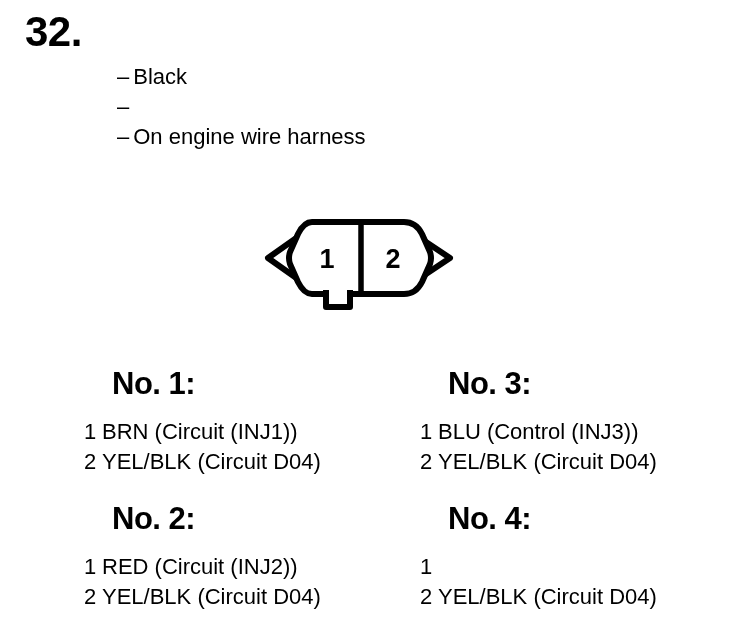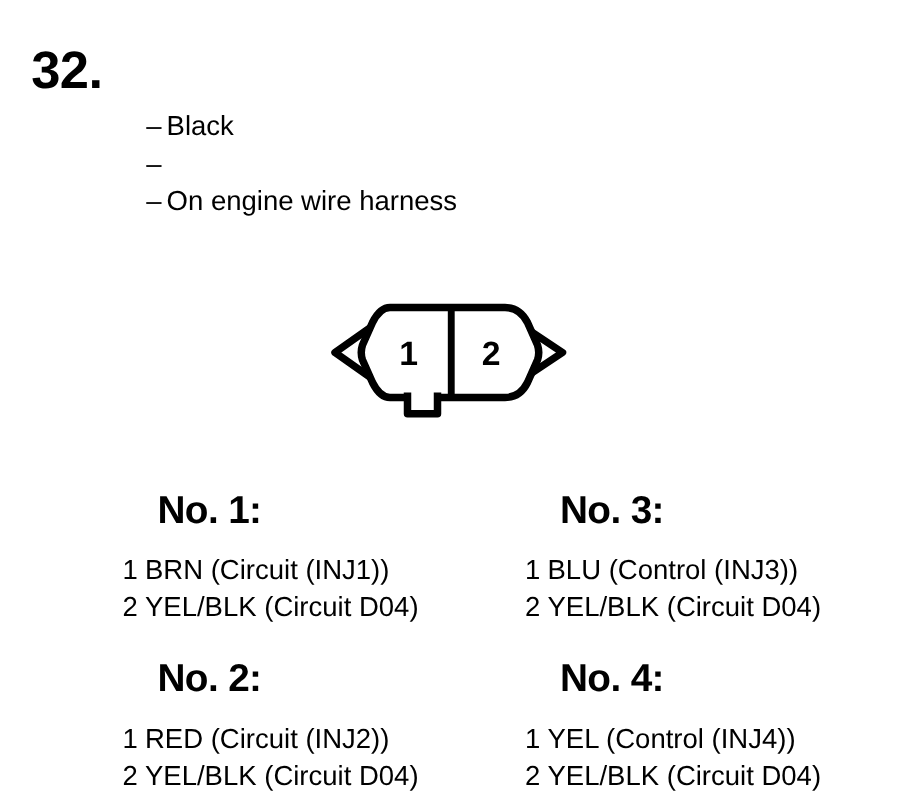--- a/index.html
+++ b/index.html
@@ -4,21 +4,21 @@
 <style>
   * { margin: 0; padding: 0; box-sizing: border-box; }
   html, body { background: #ffffff; }
   body {
     width: 736px; height: 640px;
     position: relative;
     font-family: "Liberation Sans", sans-serif;
     color: #000000;
     overflow: hidden;
   }
-  .page { position: absolute; inset: 0; background: #ffffff; margin-top: 24px; }
+  .page { position: absolute; inset: 0; background: #ffffff; }
 
   
   .title-row {
     position: absolute; left: 25px; top: 8px;
     display: flex; align-items: baseline;
     font-weight: bold; font-size: 42px; line-height: 48px;
     letter-spacing: -0.5px;
   }
   .title-number { width: 90px; }
 
@@ -37,21 +37,21 @@
   }
   .connector svg { display: block; width: 100%; height: 100%; }
   .pin-digit {
     font-family: "Liberation Sans", sans-serif;
     font-weight: bold; font-size: 27px;
   }
 
   
   .columns { position: absolute; top: 368px; left: 0; width: 736px; }
   .col { position: absolute; top: 0; width: 340px; }
-  .col-left  { left: 98px; }
+  .col-left  { left: 84px; }
   .col-right { left: 420px; }
 
   .pin-section + .pin-section { margin-top: 26px; }
   .pin-heading {
     font-size: 31px; line-height: 32px; font-weight: bold;
     letter-spacing: -0.5px;
     margin: 0 0 17px 28px;
   }
   .pin-row {
     font-size: 22px; line-height: 30px;
@@ -138,21 +138,20 @@
         <div class="pin-row">
           <span class="pin-num">2</span>
           <span class="pin-desc">YEL/BLK (Circuit D04)</span>
         </div>
       </section>
 
       <section class="pin-section">
         <h2 class="pin-heading">No. 4:</h2>
         <div class="pin-row">
           <span class="pin-num">1</span>
-          <span class="pin-desc">YEL (Control (INJ4))</span>
         </div>
         <div class="pin-row">
           <span class="pin-num">2</span>
           <span class="pin-desc">YEL/BLK (Circuit D04)</span>
         </div>
       </section>
     </div>
 
   </div>
 </div>

